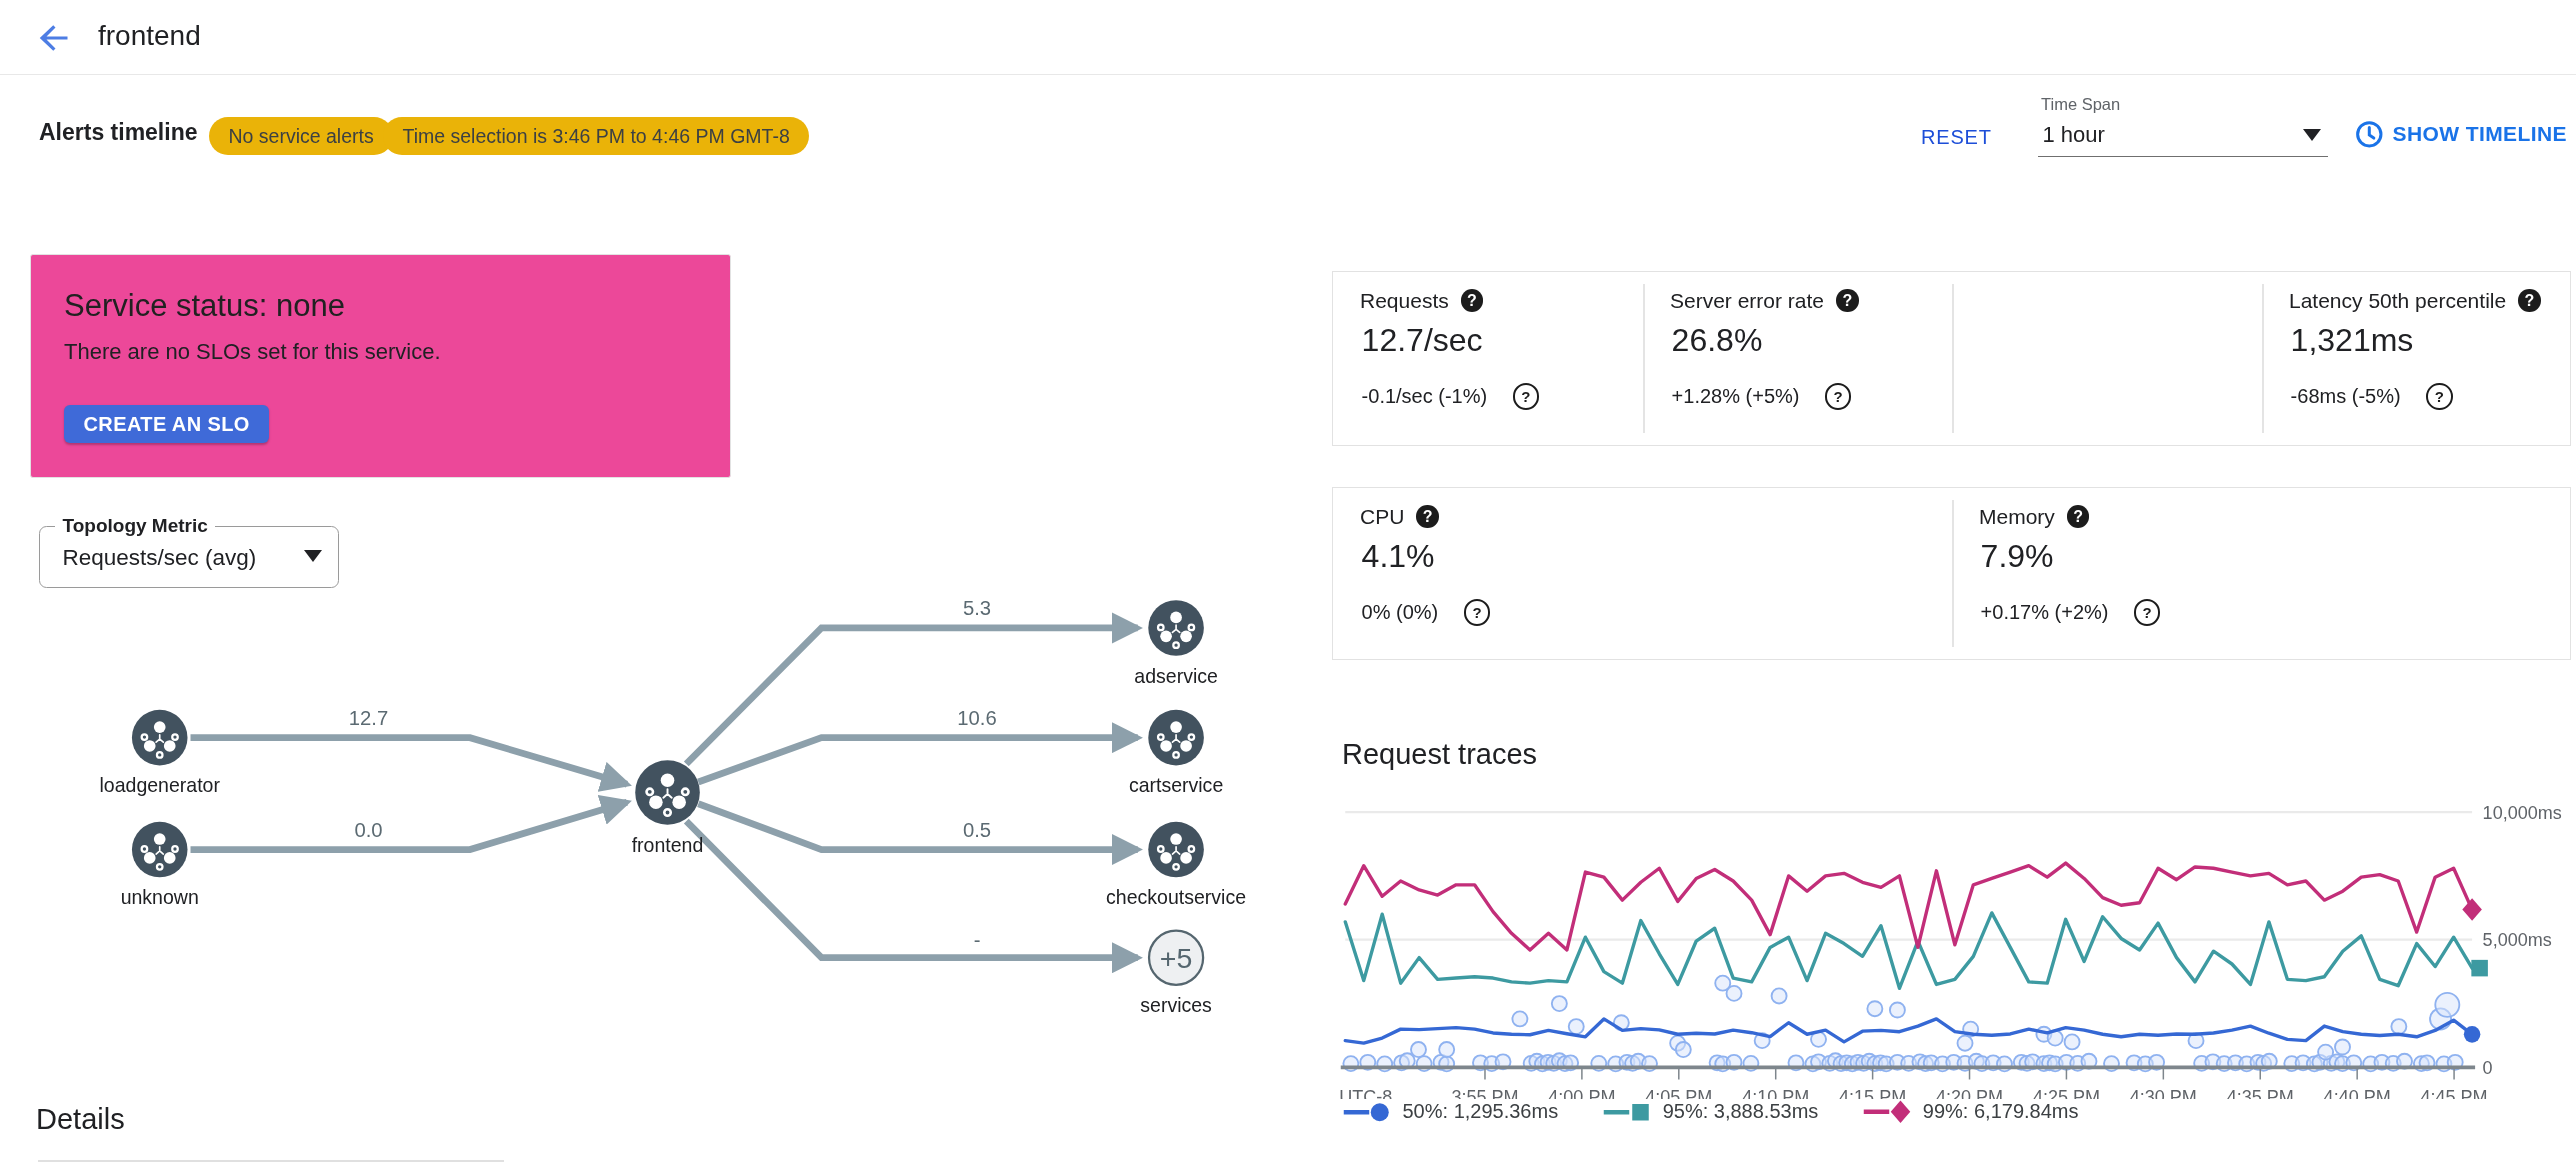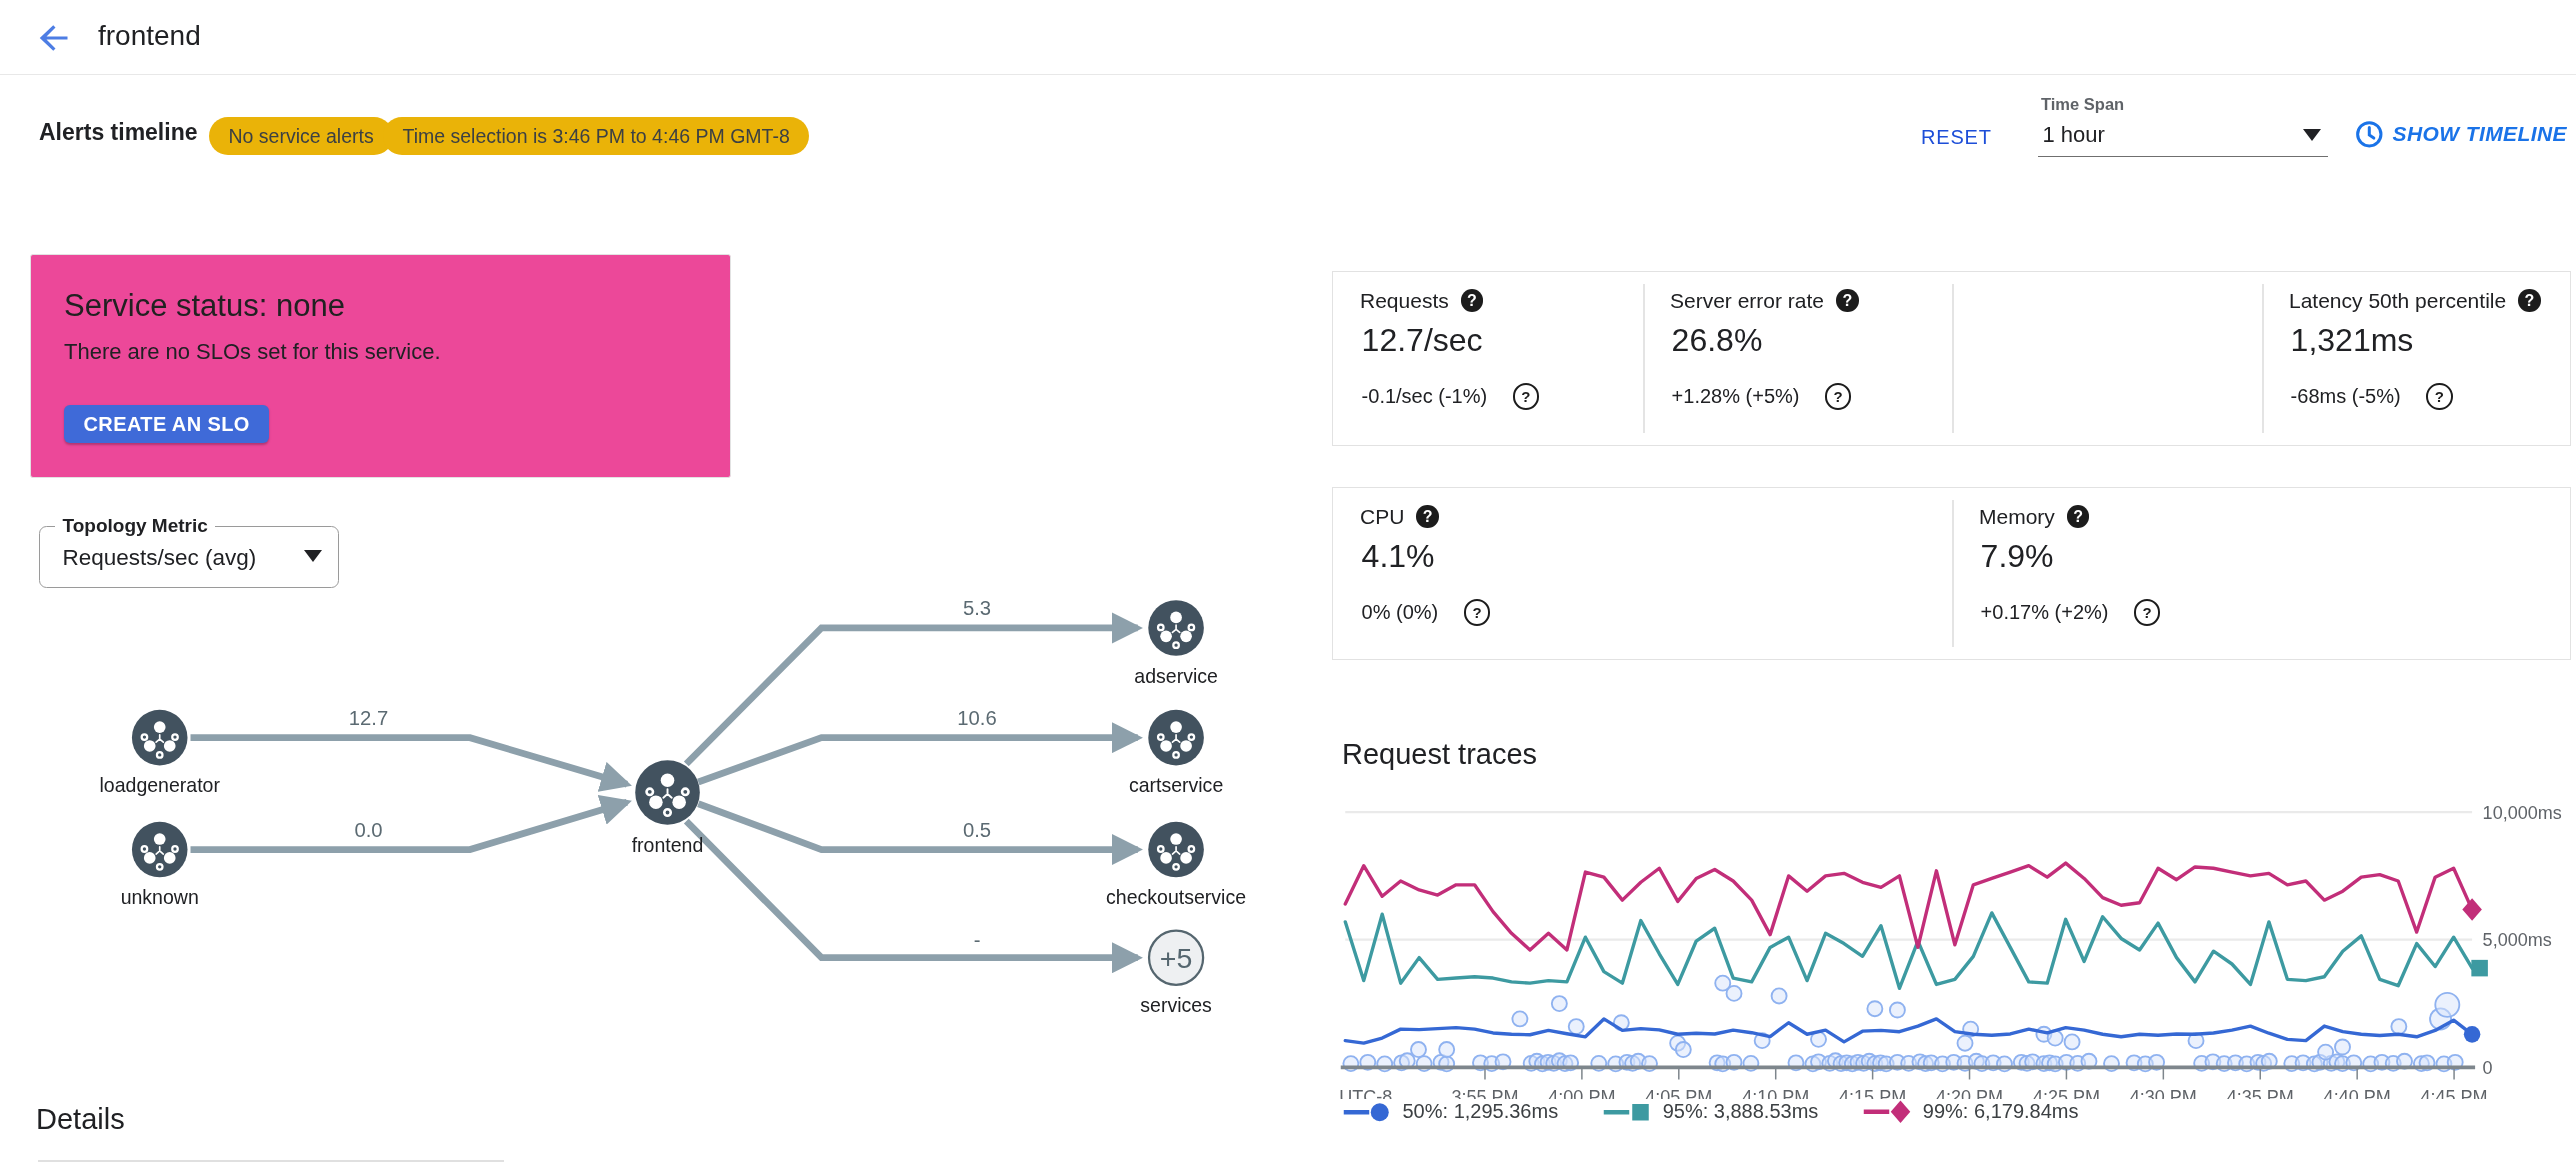--- a/index.html
+++ b/index.html
@@ -13,26 +13,26 @@
   #page-title{left:98px;top:19.5px;font-size:28px;color:#202124;}
 
   
   .section-title{font-size:23px;font-weight:bold;color:#202124;}
   #alerts-title{left:39px;top:119px;}
   .chip{height:38px;border-radius:19px;background:#eab308;color:#3c4043;font-size:19.5px;
         display:flex;align-items:center;padding:0 19.5px;white-space:nowrap;}
   #chip-alerts{left:209px;top:117px;}
   #chip-timesel{left:383px;top:117px;}
   #reset-btn{left:1921px;top:126px;font-size:20px;color:#1d4ed8;letter-spacing:0.8px;cursor:pointer;}
-  #timespan-label{left:2041px;top:95px;font-size:16.5px;color:#5f6368;font-weight:bold;}
+  #timespan-label{left:2041px;top:95px;font-size:16.5px;color:#5f6368;}
   #timespan-select{left:2038px;top:117px;width:290px;height:39px;border-bottom:1.5px solid #6f6f6f;cursor:pointer;}
   #timespan-value{position:absolute;left:4.5px;top:4.5px;font-size:22px;color:#202124;}
   .caret{position:absolute;width:0;height:0;border-left:9.8px solid transparent;border-right:9.8px solid transparent;border-top:12.8px solid #202124;}
   #timespan-caret{right:7.5px;top:12px;}
-  #show-timeline{left:2355px;top:120px;display:flex;align-items:center;gap:9px;cursor:pointer;font-style:italic;}
+  #show-timeline{left:2355px;top:120px;display:flex;align-items:center;gap:9px;cursor:pointer;}
   #show-timeline span{font-size:21px;font-weight:bold;color:#1a73e8;letter-spacing:0.4px;}
 
   
   #slo-card{left:30px;top:254px;width:699px;height:222px;border:1.5px solid #e2e2e2;border-radius:3px;background:#ec4899;}
   #slo-title{position:absolute;left:33px;top:33px;font-size:31px;color:#212121;}
   #slo-body{position:absolute;left:33px;top:84px;font-size:22px;color:#202124;}
   #slo-btn{position:absolute;left:33px;top:150px;height:38px;background:#3f6ad8;border:none;border-radius:6px;
            color:#fff;font-size:20px;font-weight:bold;letter-spacing:0.4px;padding:0 19.5px;
            font-family:"Liberation Sans",sans-serif;box-shadow:0 1.5px 2.3px rgba(0,0,0,.25);cursor:pointer;}
 

